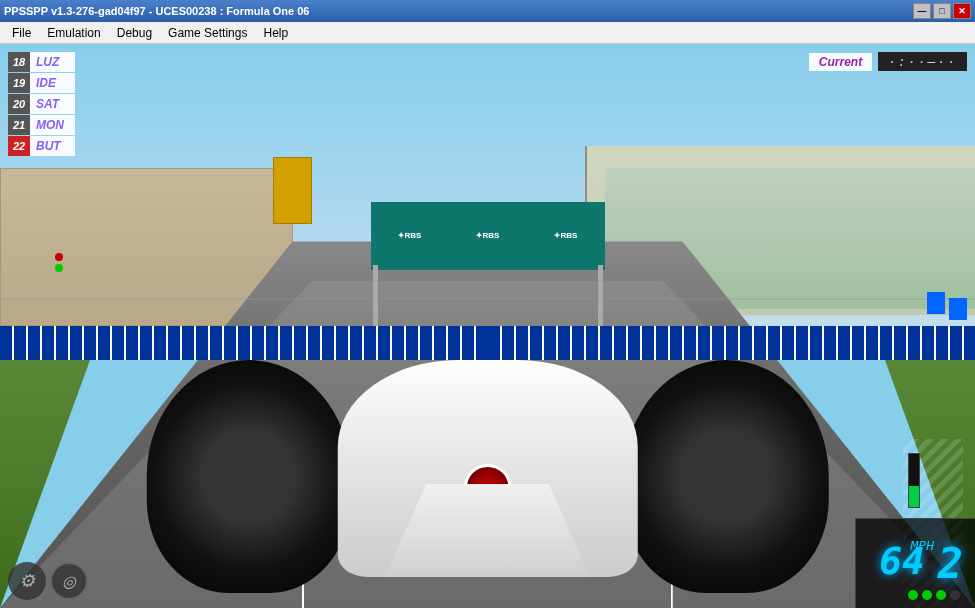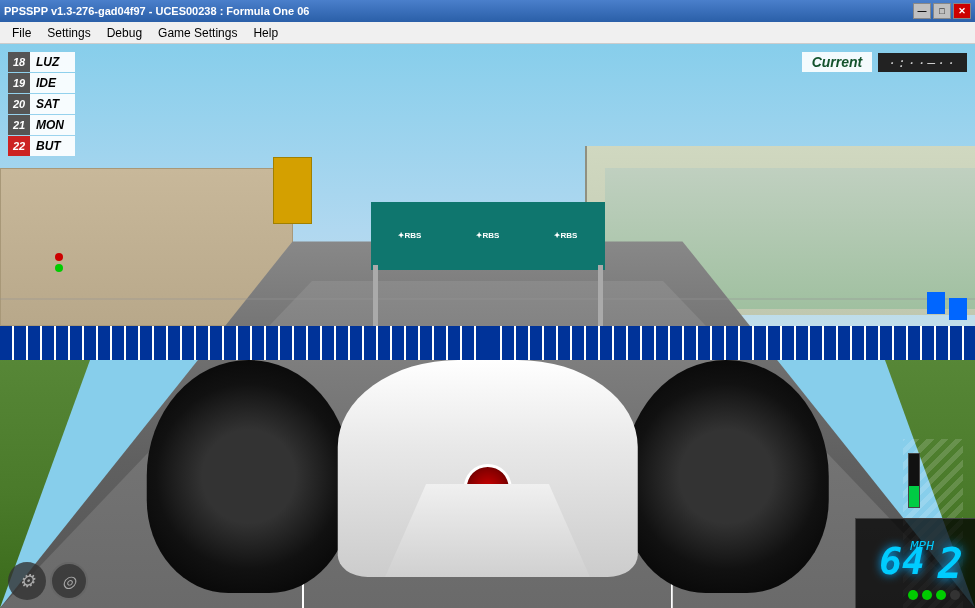--- a/index.html
+++ b/index.html
@@ -315,39 +315,39 @@
     .pos-num.highlight { background: #cc2222; }
     .pos-num.normal { background: #555; }
     .pos-name {
       background: rgba(255,255,255,0.92);
       padding: 0 6px;
       height: 20px;
       display: flex;
       align-items: center;
       font-size: 12px;
       font-weight: bold;
-      color: #000000;
+      color: #8b5cf6;
       min-width: 45px;
     }
 
     
     .current-display {
       position: absolute;
       top: 8px;
       right: 8px;
       display: flex;
       align-items: center;
       gap: 6px;
     }
     .current-label {
       background: rgba(255,255,255,0.9);
       padding: 2px 10px;
-      font-size: 14px;
-      font-weight: bold;
-      color: #14532d;
+      font-size: 12px;
+      font-weight: bold;
+      color: #a21caf;
     }
     .current-time {
       background: #222;
       color: #ccc;
       padding: 2px 10px;
       font-size: 13px;
       font-family: monospace;
       letter-spacing: 2px;
       min-width: 80px;
     }
@@ -566,21 +566,21 @@
   <span>PPSSPP v1.3-276-gad04f97 - UCES00238 : Formula One 06</span>
   <div class="title-bar-controls">
     <div class="title-btn">—</div>
     <div class="title-btn">□</div>
     <div class="title-btn close">✕</div>
   </div>
 </div>
 
 <div class="menu-bar">
   <div class="menu-item">File</div>
-  <div class="menu-item">Settings</div>
+  <div class="menu-item">Emulation</div>
   <div class="menu-item">Debug</div>
   <div class="menu-item">Game Settings</div>
   <div class="menu-item">Help</div>
 </div>
 
 <div class="game-viewport">
 
   <div class="sky"></div>
 
   <div class="bg-stands-detail"></div>

